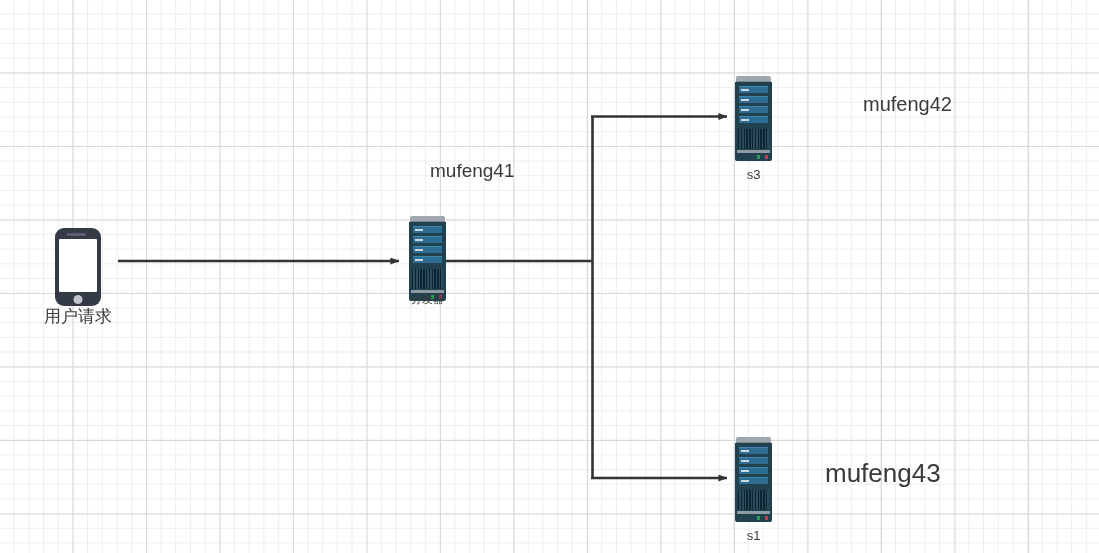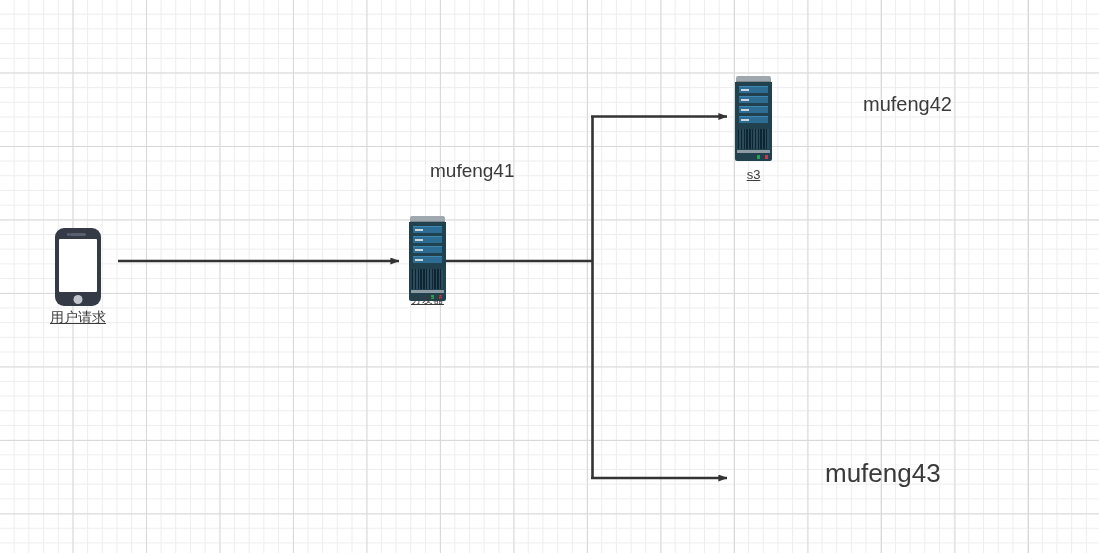--- a/index.html
+++ b/index.html
@@ -41,21 +41,20 @@
   }
   .node-caption {
     position: absolute;
     left: 50%;
     transform: translateX(-50%);
     white-space: nowrap;
     color: #3b3b3b;
     font-size: 12px;
     line-height: 14px;
     text-align: right;
-    text-decoration: underline;
   }
   .big-label {
     position: absolute;
     white-space: nowrap;
     color: #3a3a3a;
     font-weight: 400;
   }
 
   
   .phone {
@@ -211,21 +210,21 @@
     <line x1="591" y1="478" x2="727" y2="478" stroke="#333333" stroke-width="2.6" marker-end="url(#arrowhead)"></line>
   </svg>
 
   <div class="node" style="left:55px; top:228px; width:46px; height:78px;">
     <div class="phone">
       <span class="phone-cam"></span>
       <span class="phone-speaker"></span>
       <span class="phone-screen"></span>
       <span class="phone-home"></span>
     </div>
-    <div class="node-caption" style="top:82px; font-size:14px;">用户请求</div>
+    <div class="node-caption" style="top:82px; font-size:17px;">用户请求</div>
   </div>
 
   <div class="big-label" style="left:383px; top:160px; font-size:19px;margin-left:47px;">mufeng41</div>
 
   <div class="node" style="left:409px; top:216px; width:37px; height:85px;">
     <div class="server">
       <div class="srv-top">
         <div class="srv-top-inner"></div>
       </div>
       <div class="srv-body"></div>
@@ -260,14 +259,33 @@
       <div class="srv-vent"></div>
       <div class="srv-base"></div>
       <span class="srv-led-green"></span>
       <span class="srv-led-red"></span>
     </div>
     <div class="node-caption" style="top:92px; font-size:13px;">s3</div>
   </div>
 
   <div class="big-label" style="left:825px; top:458px; font-size:26px;">mufeng43</div>
 
+  <div class="node" style="left:735px; top:437px; width:37px; height:85px;">
+    <div class="server">
+      <div class="srv-top">
+        <div class="srv-top-inner"></div>
+      </div>
+      <div class="srv-body"></div>
+      <div class="srv-bays">
+        <div class="srv-bay"></div>
+          <div class="srv-bay"></div>
+        <div class="srv-bay"></div>
+          <div class="srv-bay"></div>
+      </div>
+      <div class="srv-vent"></div>
+      <div class="srv-base"></div>
+      <span class="srv-led-green"></span>
+      <span class="srv-led-red"></span>
+    </div>
+    <div class="node-caption" style="top:92px; font-size:13px;">s1</div>
+  </div>
 
 </div>
 
 </body></html>

